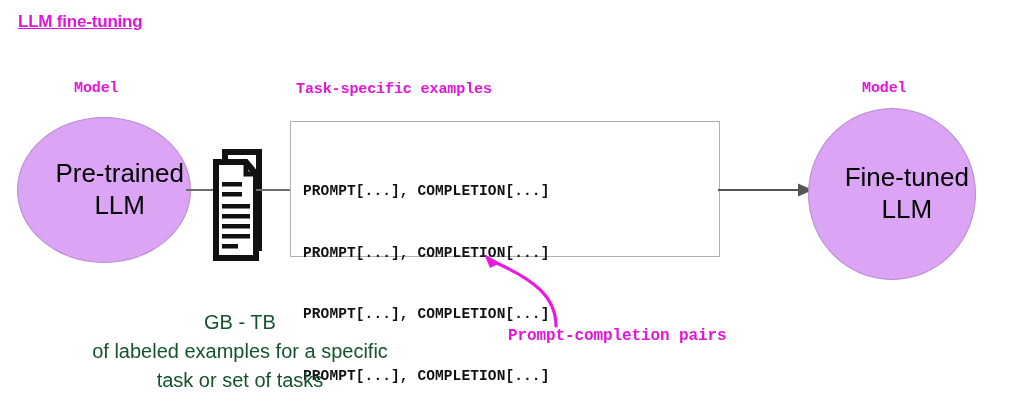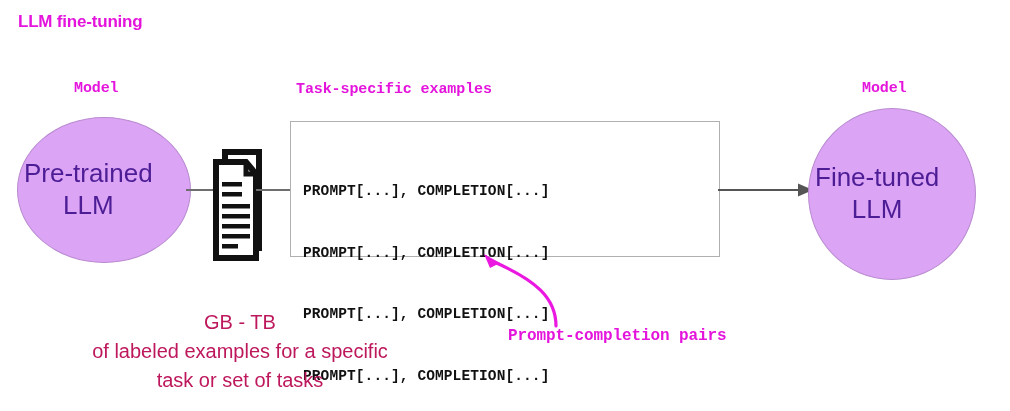--- a/index.html
+++ b/index.html
@@ -21,20 +21,21 @@
 
   
   #diagram-title {
     left: 18px;
     top: 12px;
     font-size: 17px;
     font-weight: bold;
     color: #e414dc;
     letter-spacing: -0.2px;
     white-space: nowrap;
+    text-decoration: underline;
   }
 
   
   .magenta-label {
     font-size: 15px;
     font-weight: bold;
     color: #e414dc;
     white-space: nowrap;
     letter-spacing: -0.1px;
     font-family: Liberation Mono, monospace;
@@ -44,23 +45,23 @@
   #label-task-specific { left: 296px; top: 81px; }
   #label-prompt-completion { left: 508px; top: 327px; font-size: 16px; }
 
   
   .llm-circle {
     border-radius: 50%;
     background: #dca4f5;
     border: 1.5px solid #b98ad0;
     display: flex;
     align-items: center;
-    justify-content: flex-start;
+    justify-content: flex-end;
     text-align: center;
-    color: #4c1d95;
+    color: #000000;
     font-size: 26px;
     line-height: 1.22;
     box-sizing: border-box;
   }
   #circle-pretrained {
     left: 17px;  top: 117px;
     width: 174px; height: 146px;
   }
   #circle-finetuned {
     left: 808px; top: 108px;
@@ -106,21 +107,21 @@
   
   #callout-arrow { left: 476px; top: 248px; width: 96px; height: 84px; }
 
   
   #caption-data {
     left: 45px; top: 308px;
     width: 390px;
     text-align: center;
     font-size: 20px;
     line-height: 29px;
-    color: #be185d;
+    color: #14532d;
   }
   #caption-improved {
     left: 790px; top: 292px;
     width: 200px;
     text-align: center;
     font-size: 16px;
     font-weight: bold;
     line-height: 22px;
     color: #111111;
   }

